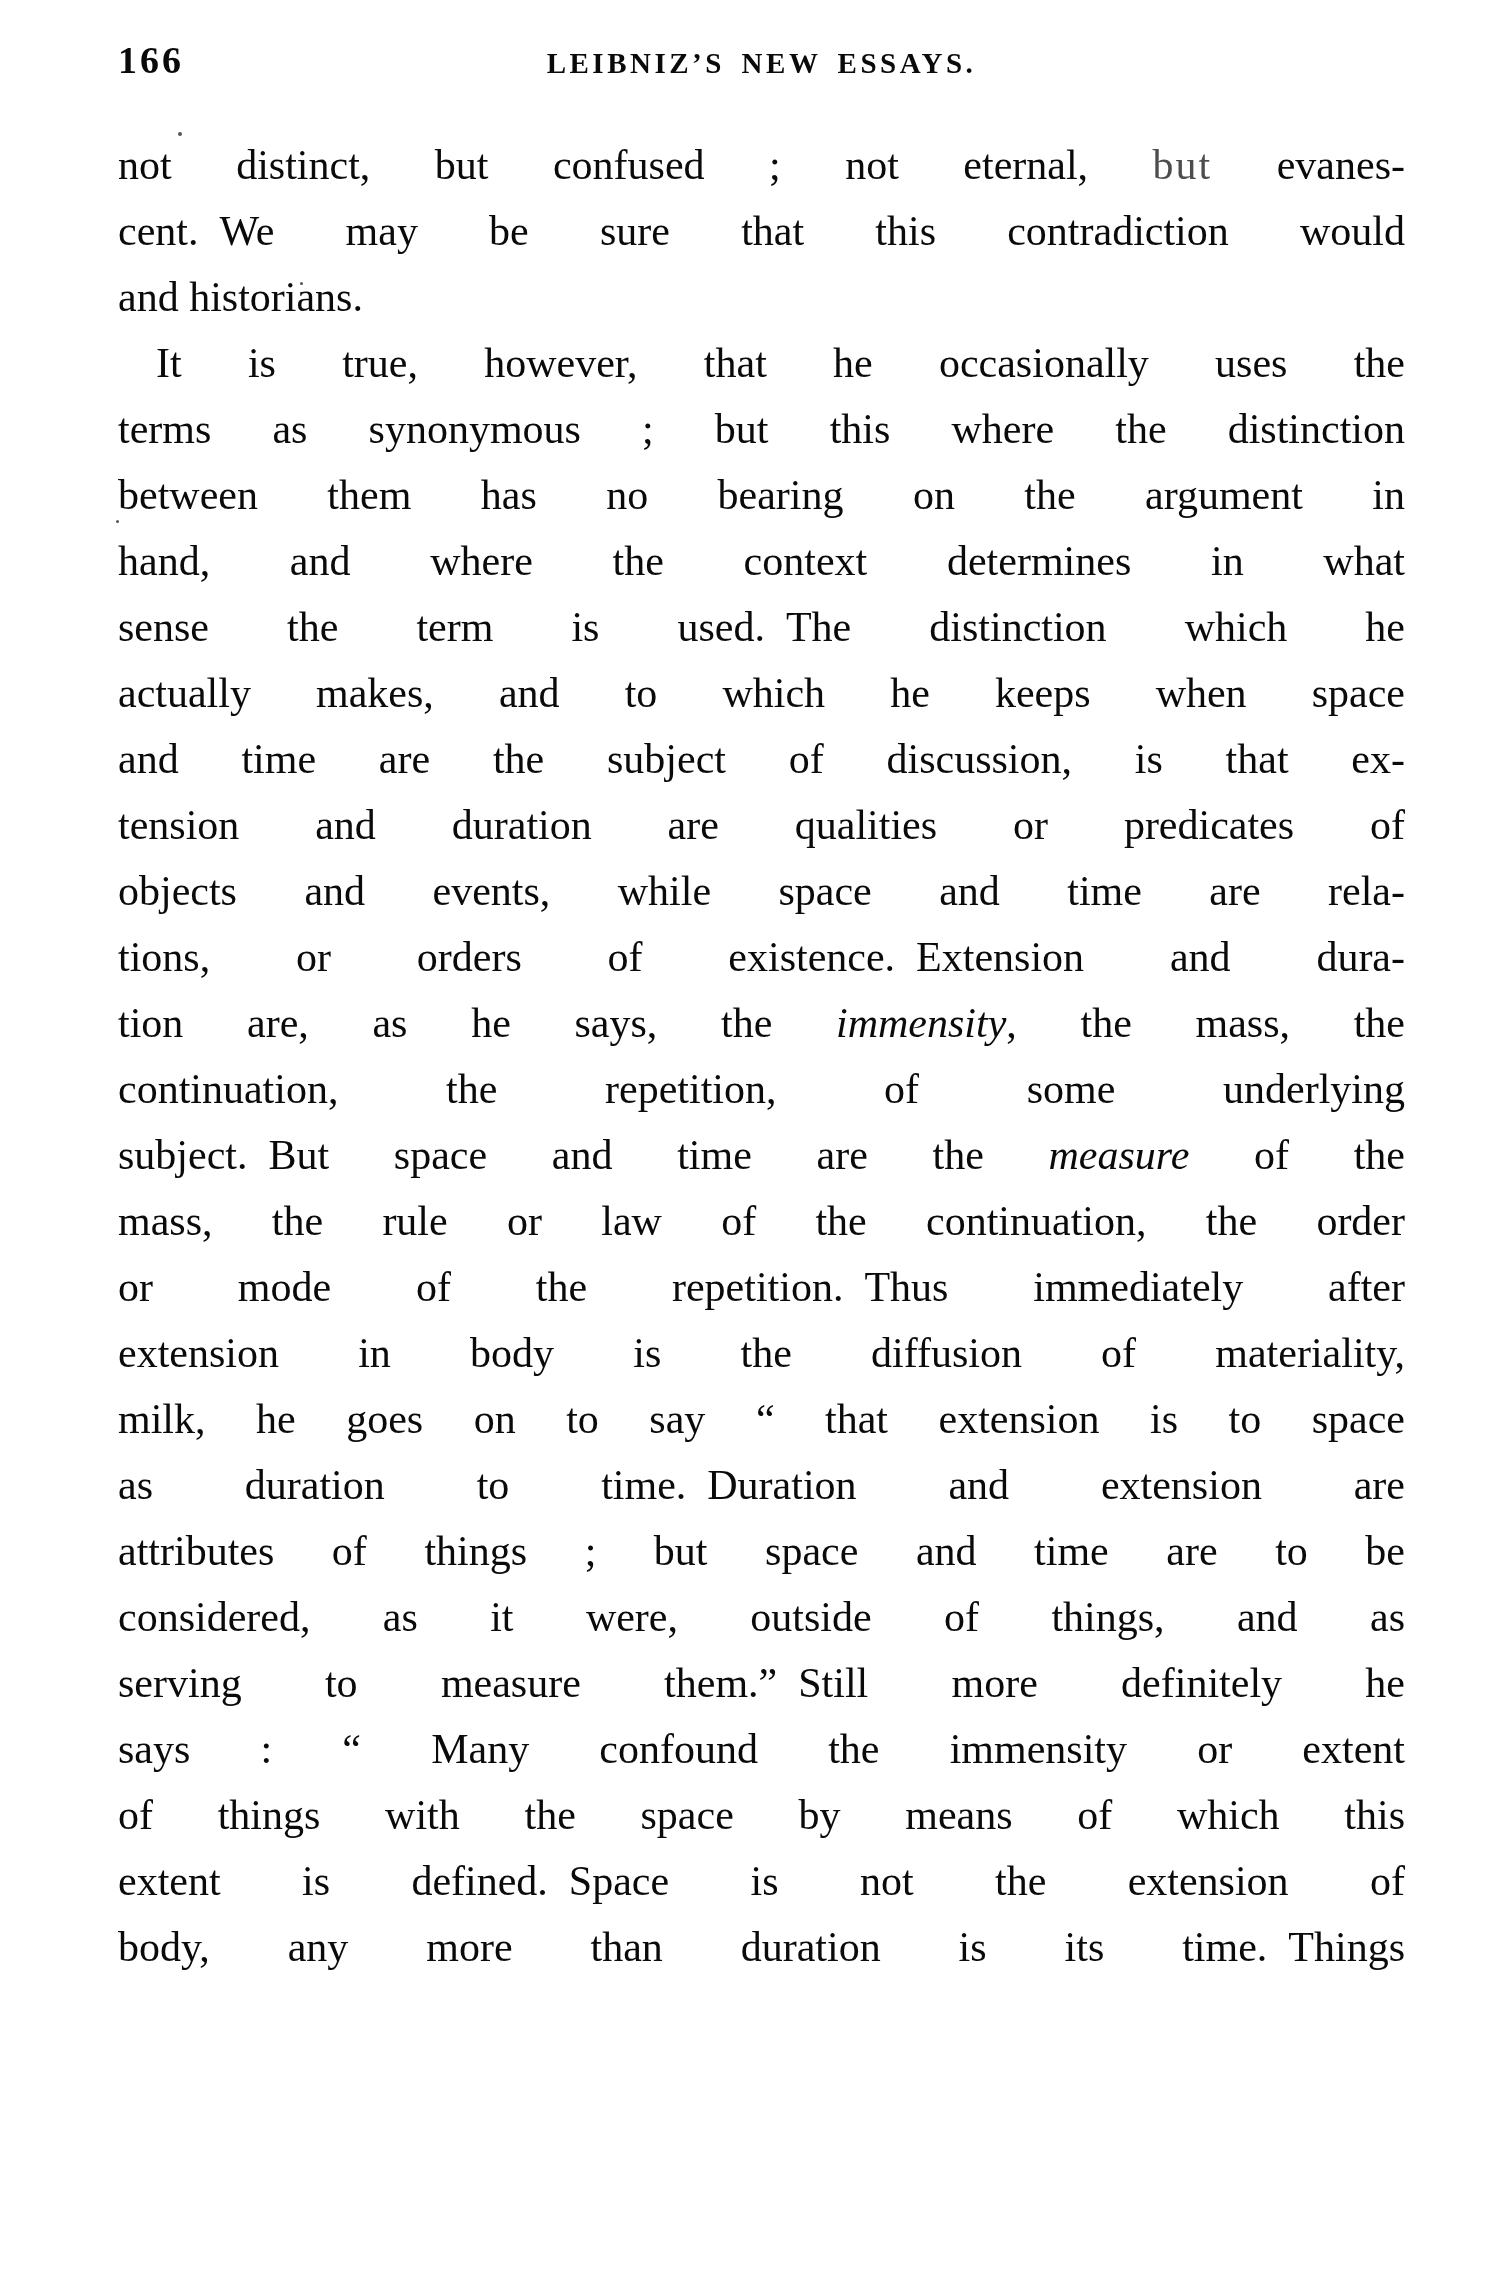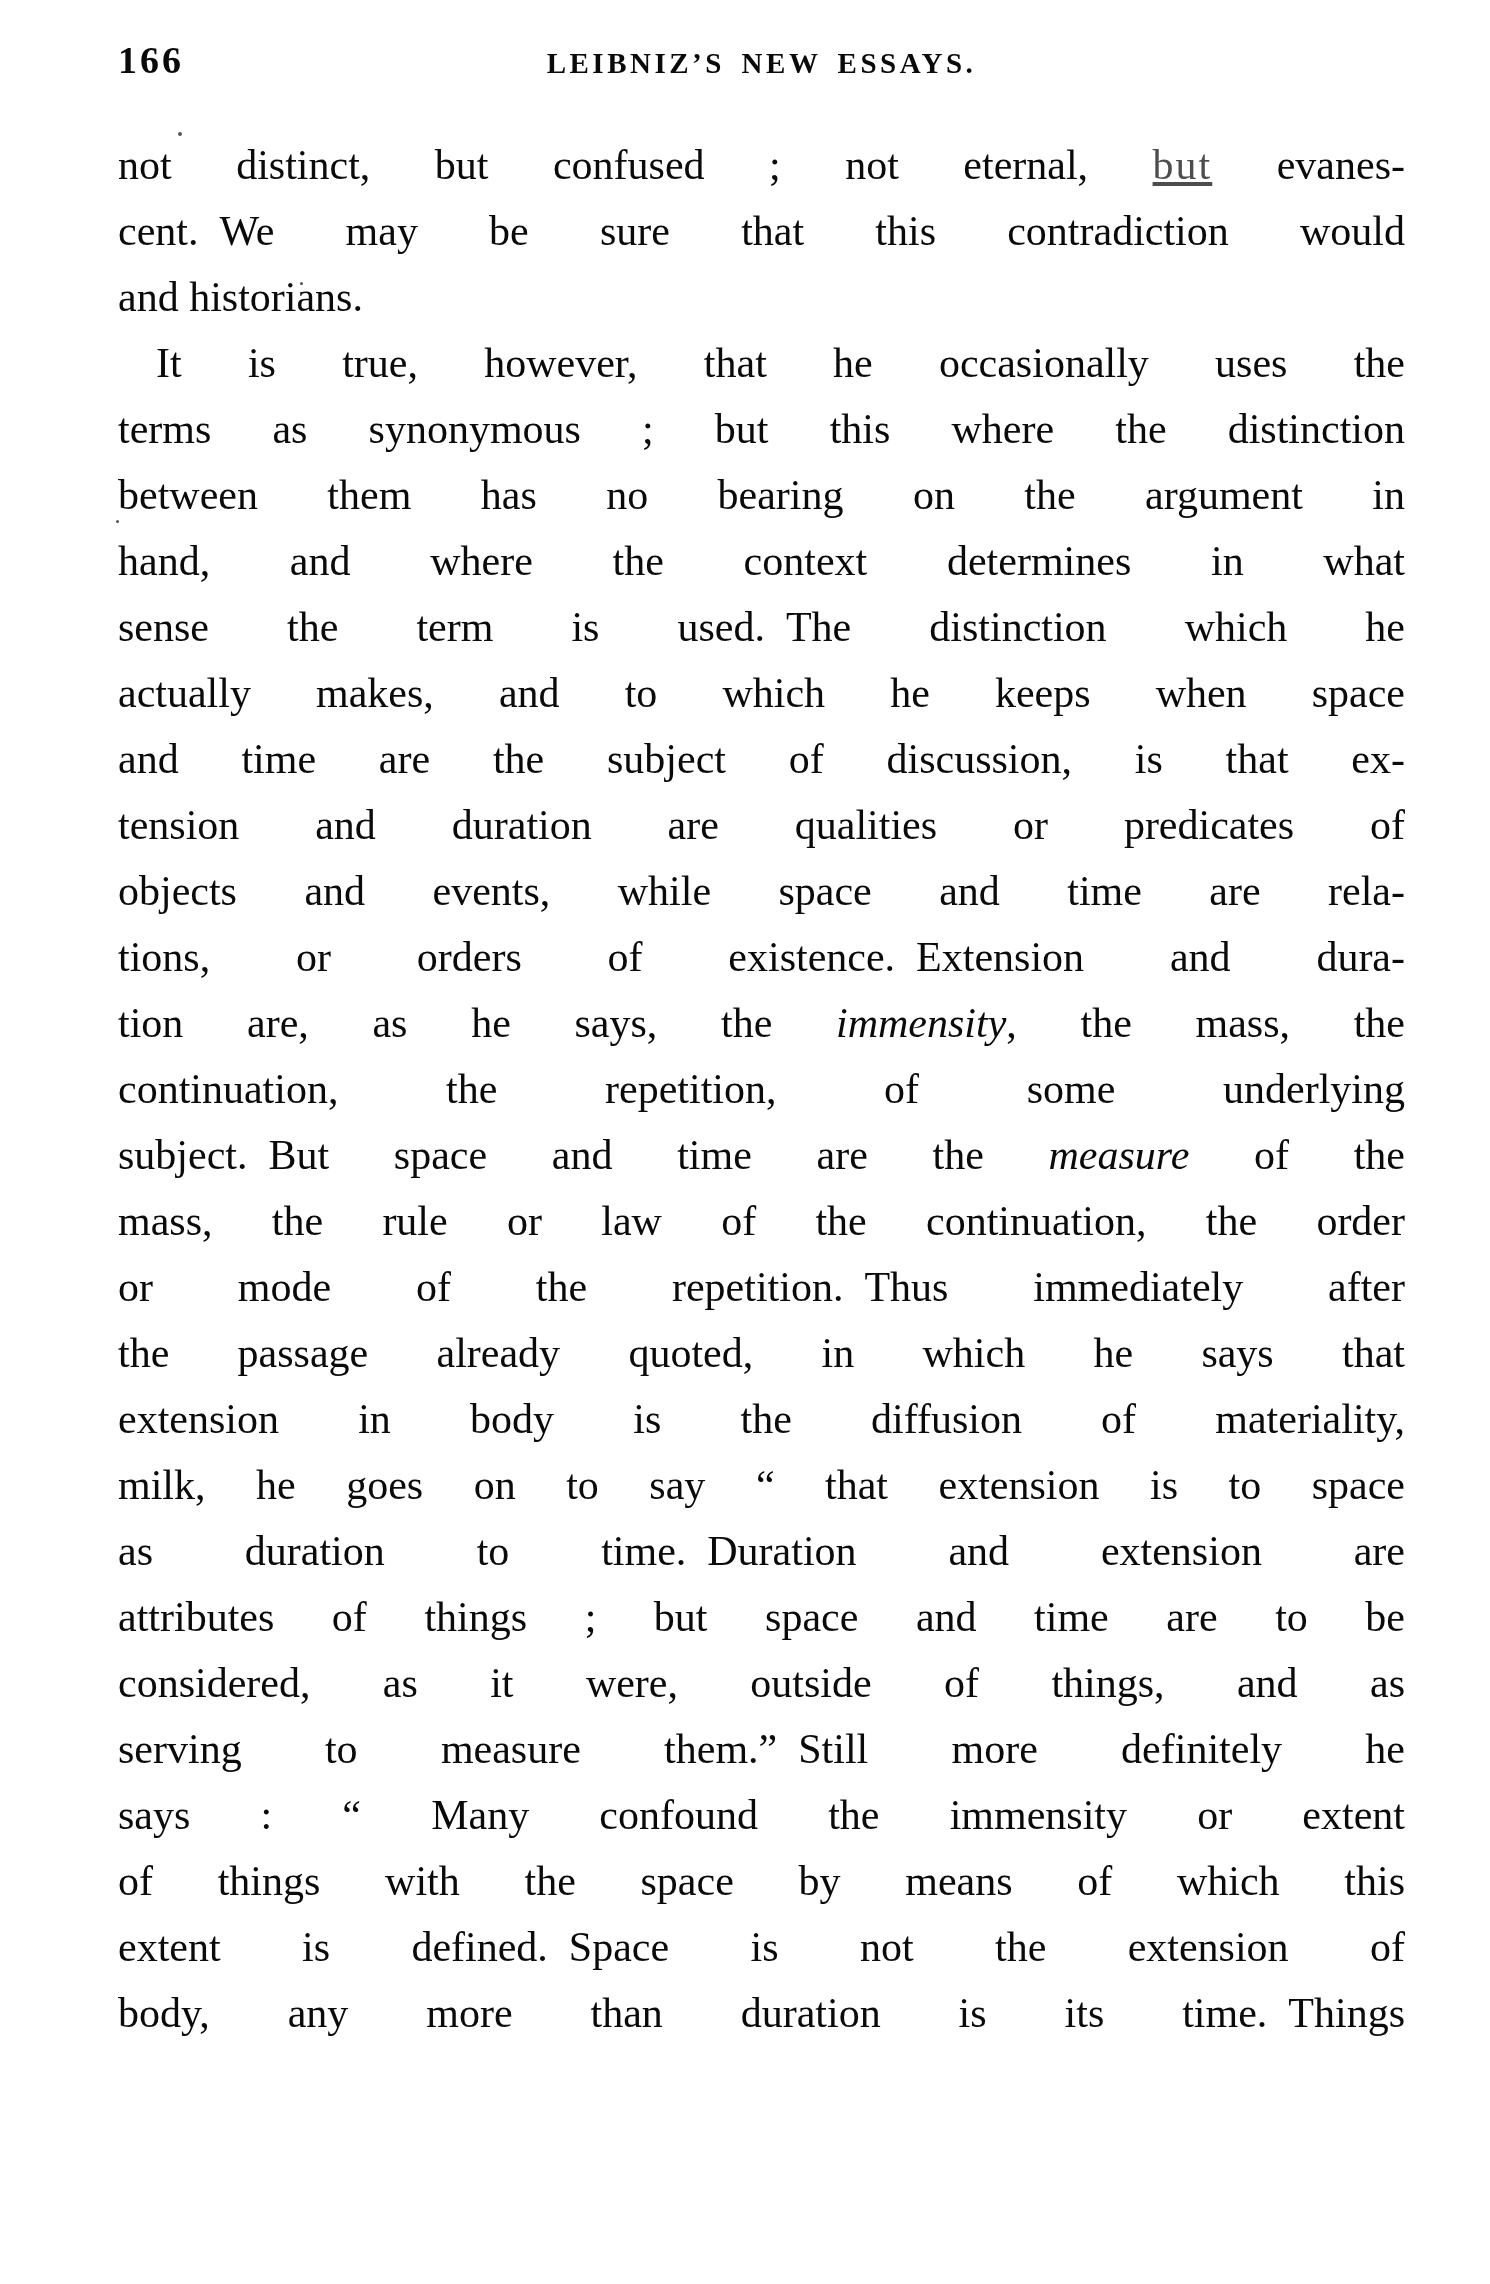--- a/index.html
+++ b/index.html
@@ -56,21 +56,20 @@
     text-align-last: left;
   }
   .line.indent {
     text-indent: 38px;
   }
   .italic { font-style: italic; margin-top: 42px; }
   .damaged {
     opacity: 0.72;
     filter: blur(0.7px);
     letter-spacing: 2px;
-    text-decoration: underline;
   }
   
   .speck {
     position: absolute;
     background: #2a2a2a;
     border-radius: 50%;
     width: 4px;
     height: 4px;
     opacity: .8;
   }
@@ -99,21 +98,20 @@
         <div class="line"><span>actually makes, and to which he keeps when space</span></div>
         <div class="line"><span>and time are the subject of discussion, is that ex-</span></div>
         <div class="line"><span>tension and duration are qualities or predicates of</span></div>
         <div class="line"><span>objects and events, while space and time are rela-</span></div>
         <div class="line"><span>tions, or orders of existence. Extension and dura-</span></div>
         <div class="line"><span>tion are, as he says, the </span><span class="italic">immensity</span><span>, the mass, the</span></div>
         <div class="line"><span>continuation, the repetition, of some underlying</span></div>
         <div class="line"><span>subject. But space and time are the </span><span class="italic">measure</span><span> of the</span></div>
         <div class="line"><span>mass, the rule or law of the continuation, the order</span></div>
         <div class="line"><span>or mode of the repetition. Thus immediately after</span></div>
-        <div class="line"><span>the passage already quoted, in which he says that</span></div>
         <div class="line"><span>extension in body is the diffusion of materiality,</span></div>
         <div class="line"><span>milk, he goes on to say “ that extension is to space</span></div>
         <div class="line"><span>as duration to time. Duration and extension are</span></div>
         <div class="line"><span>attributes of things ; but space and time are to be</span></div>
         <div class="line"><span>considered, as it were, outside of things, and as</span></div>
         <div class="line"><span>serving to measure them.” Still more definitely he</span></div>
         <div class="line"><span>says : “ Many confound the immensity or extent</span></div>
         <div class="line"><span>of things with the space by means of which this</span></div>
         <div class="line"><span>extent is defined. Space is not the extension of</span></div>
         <div class="line"><span>body, any more than duration is its time. Things</span></div>

